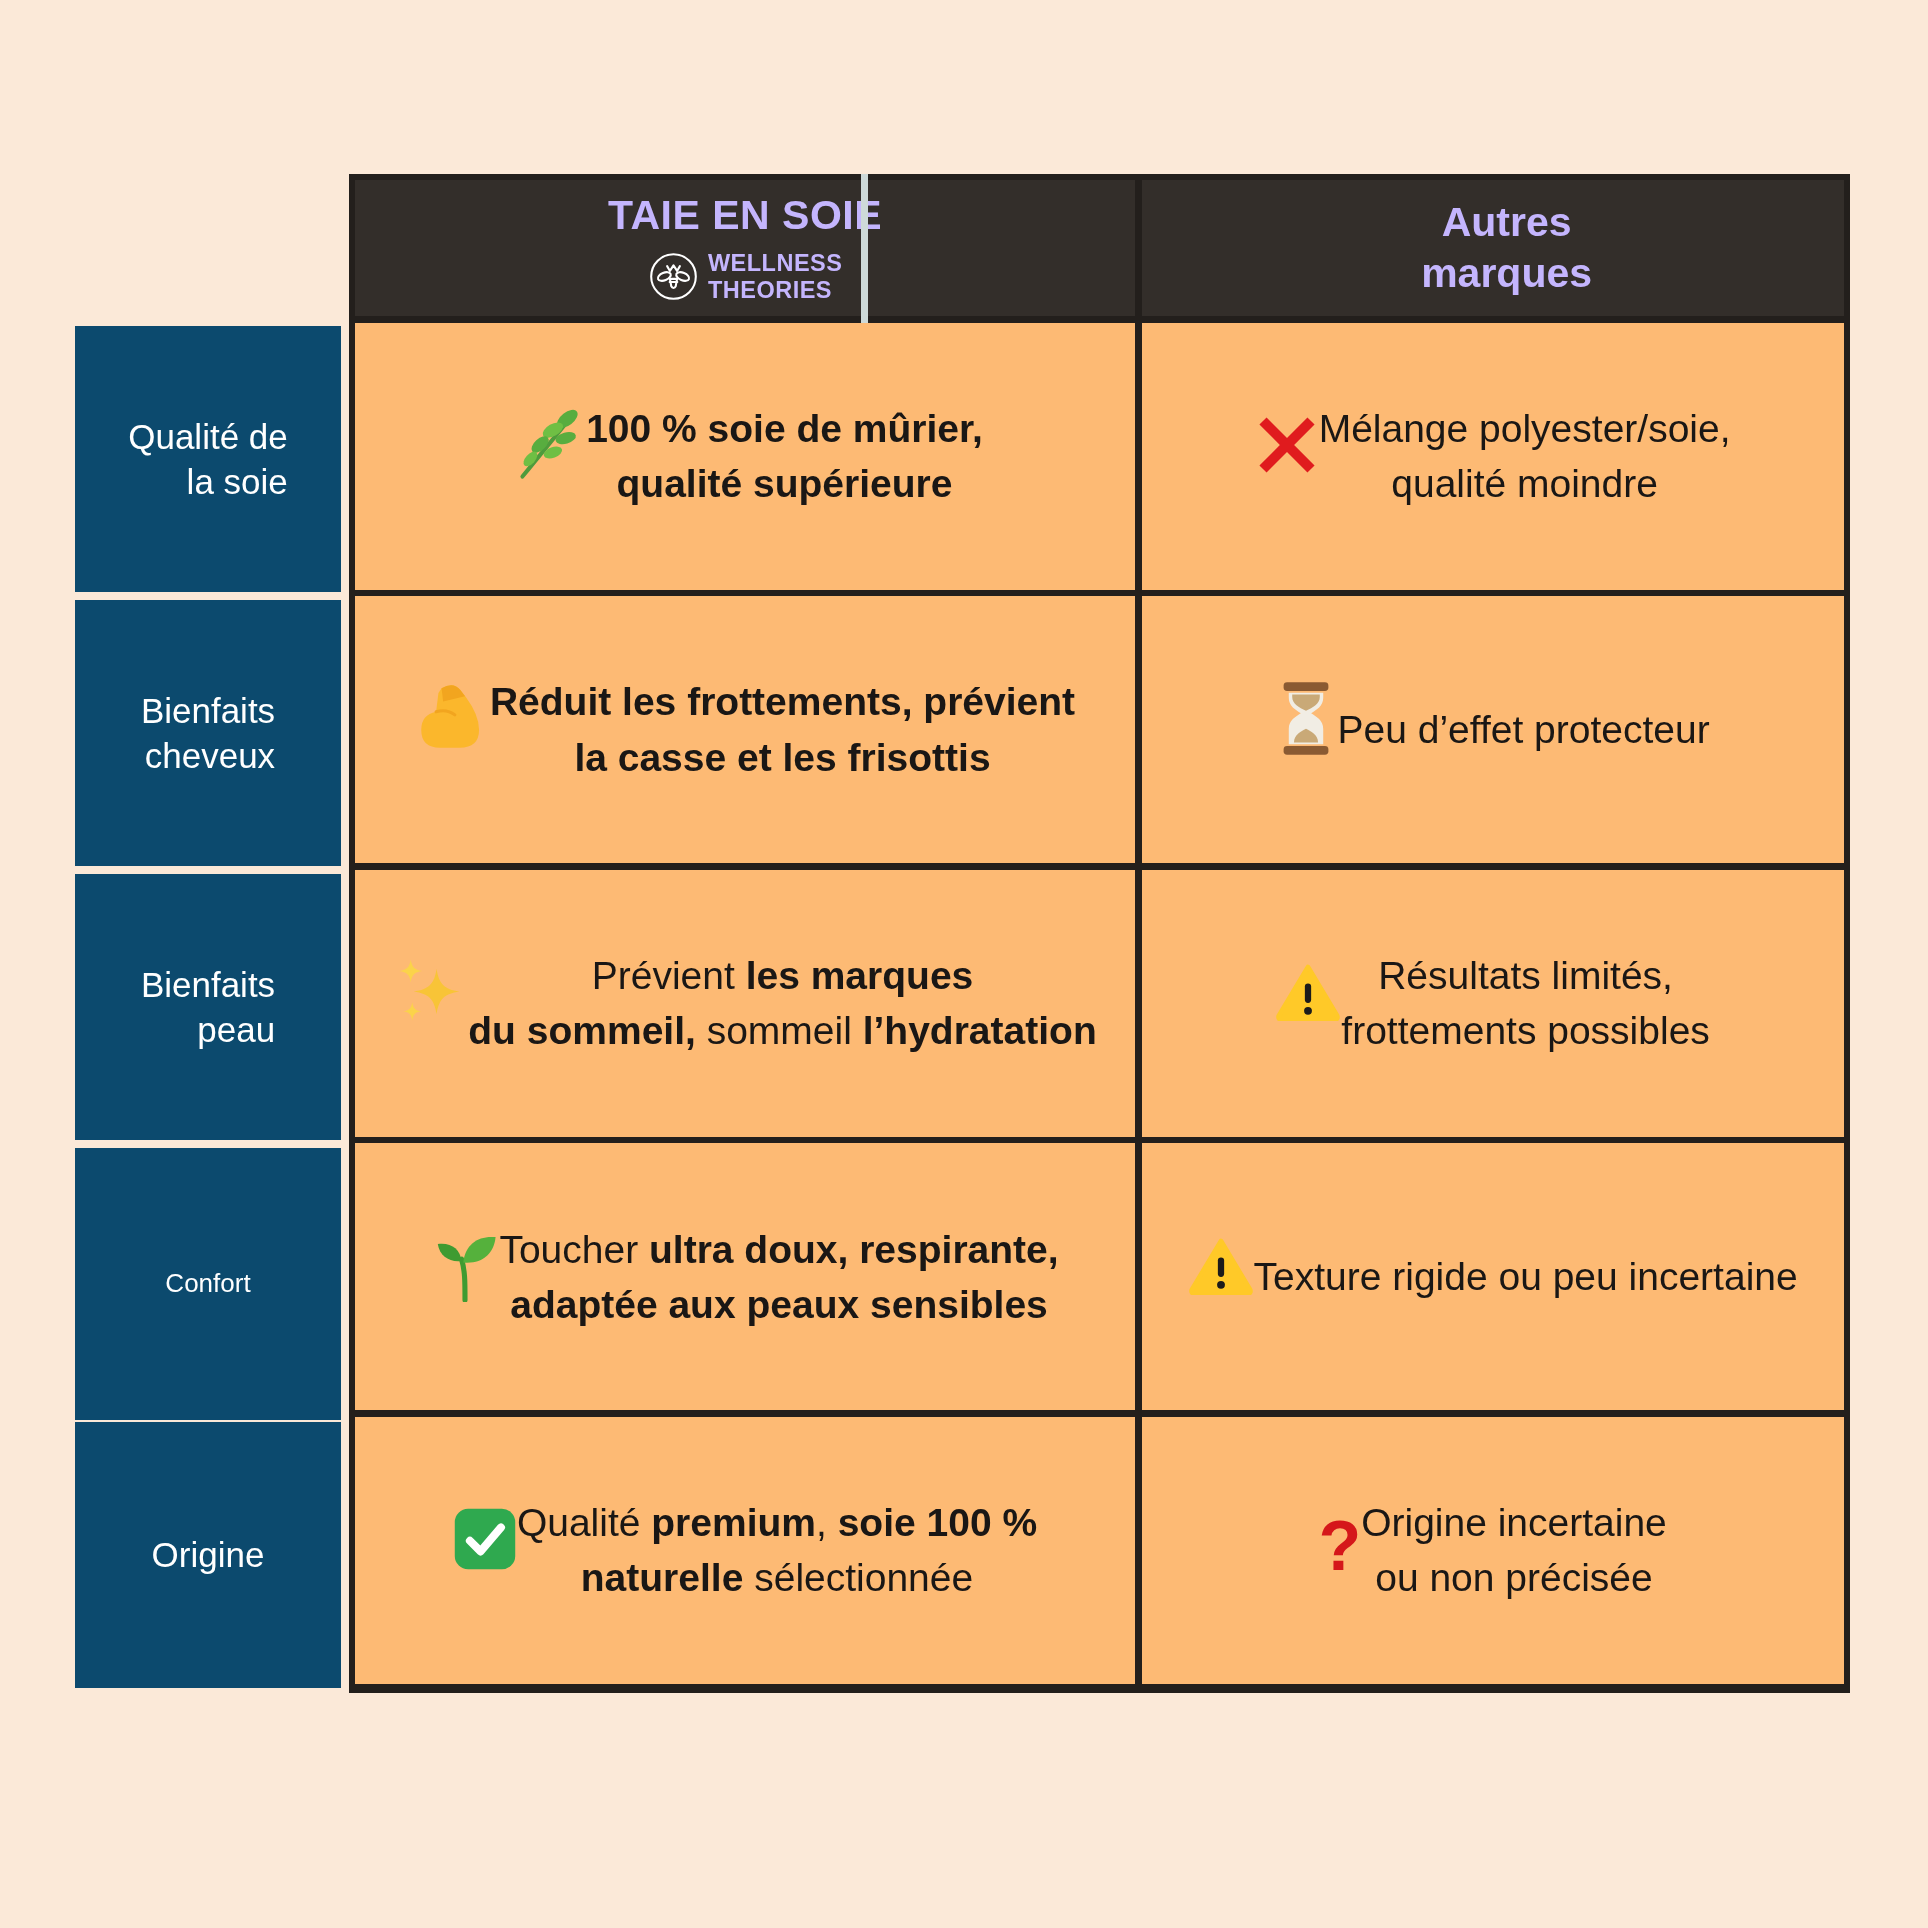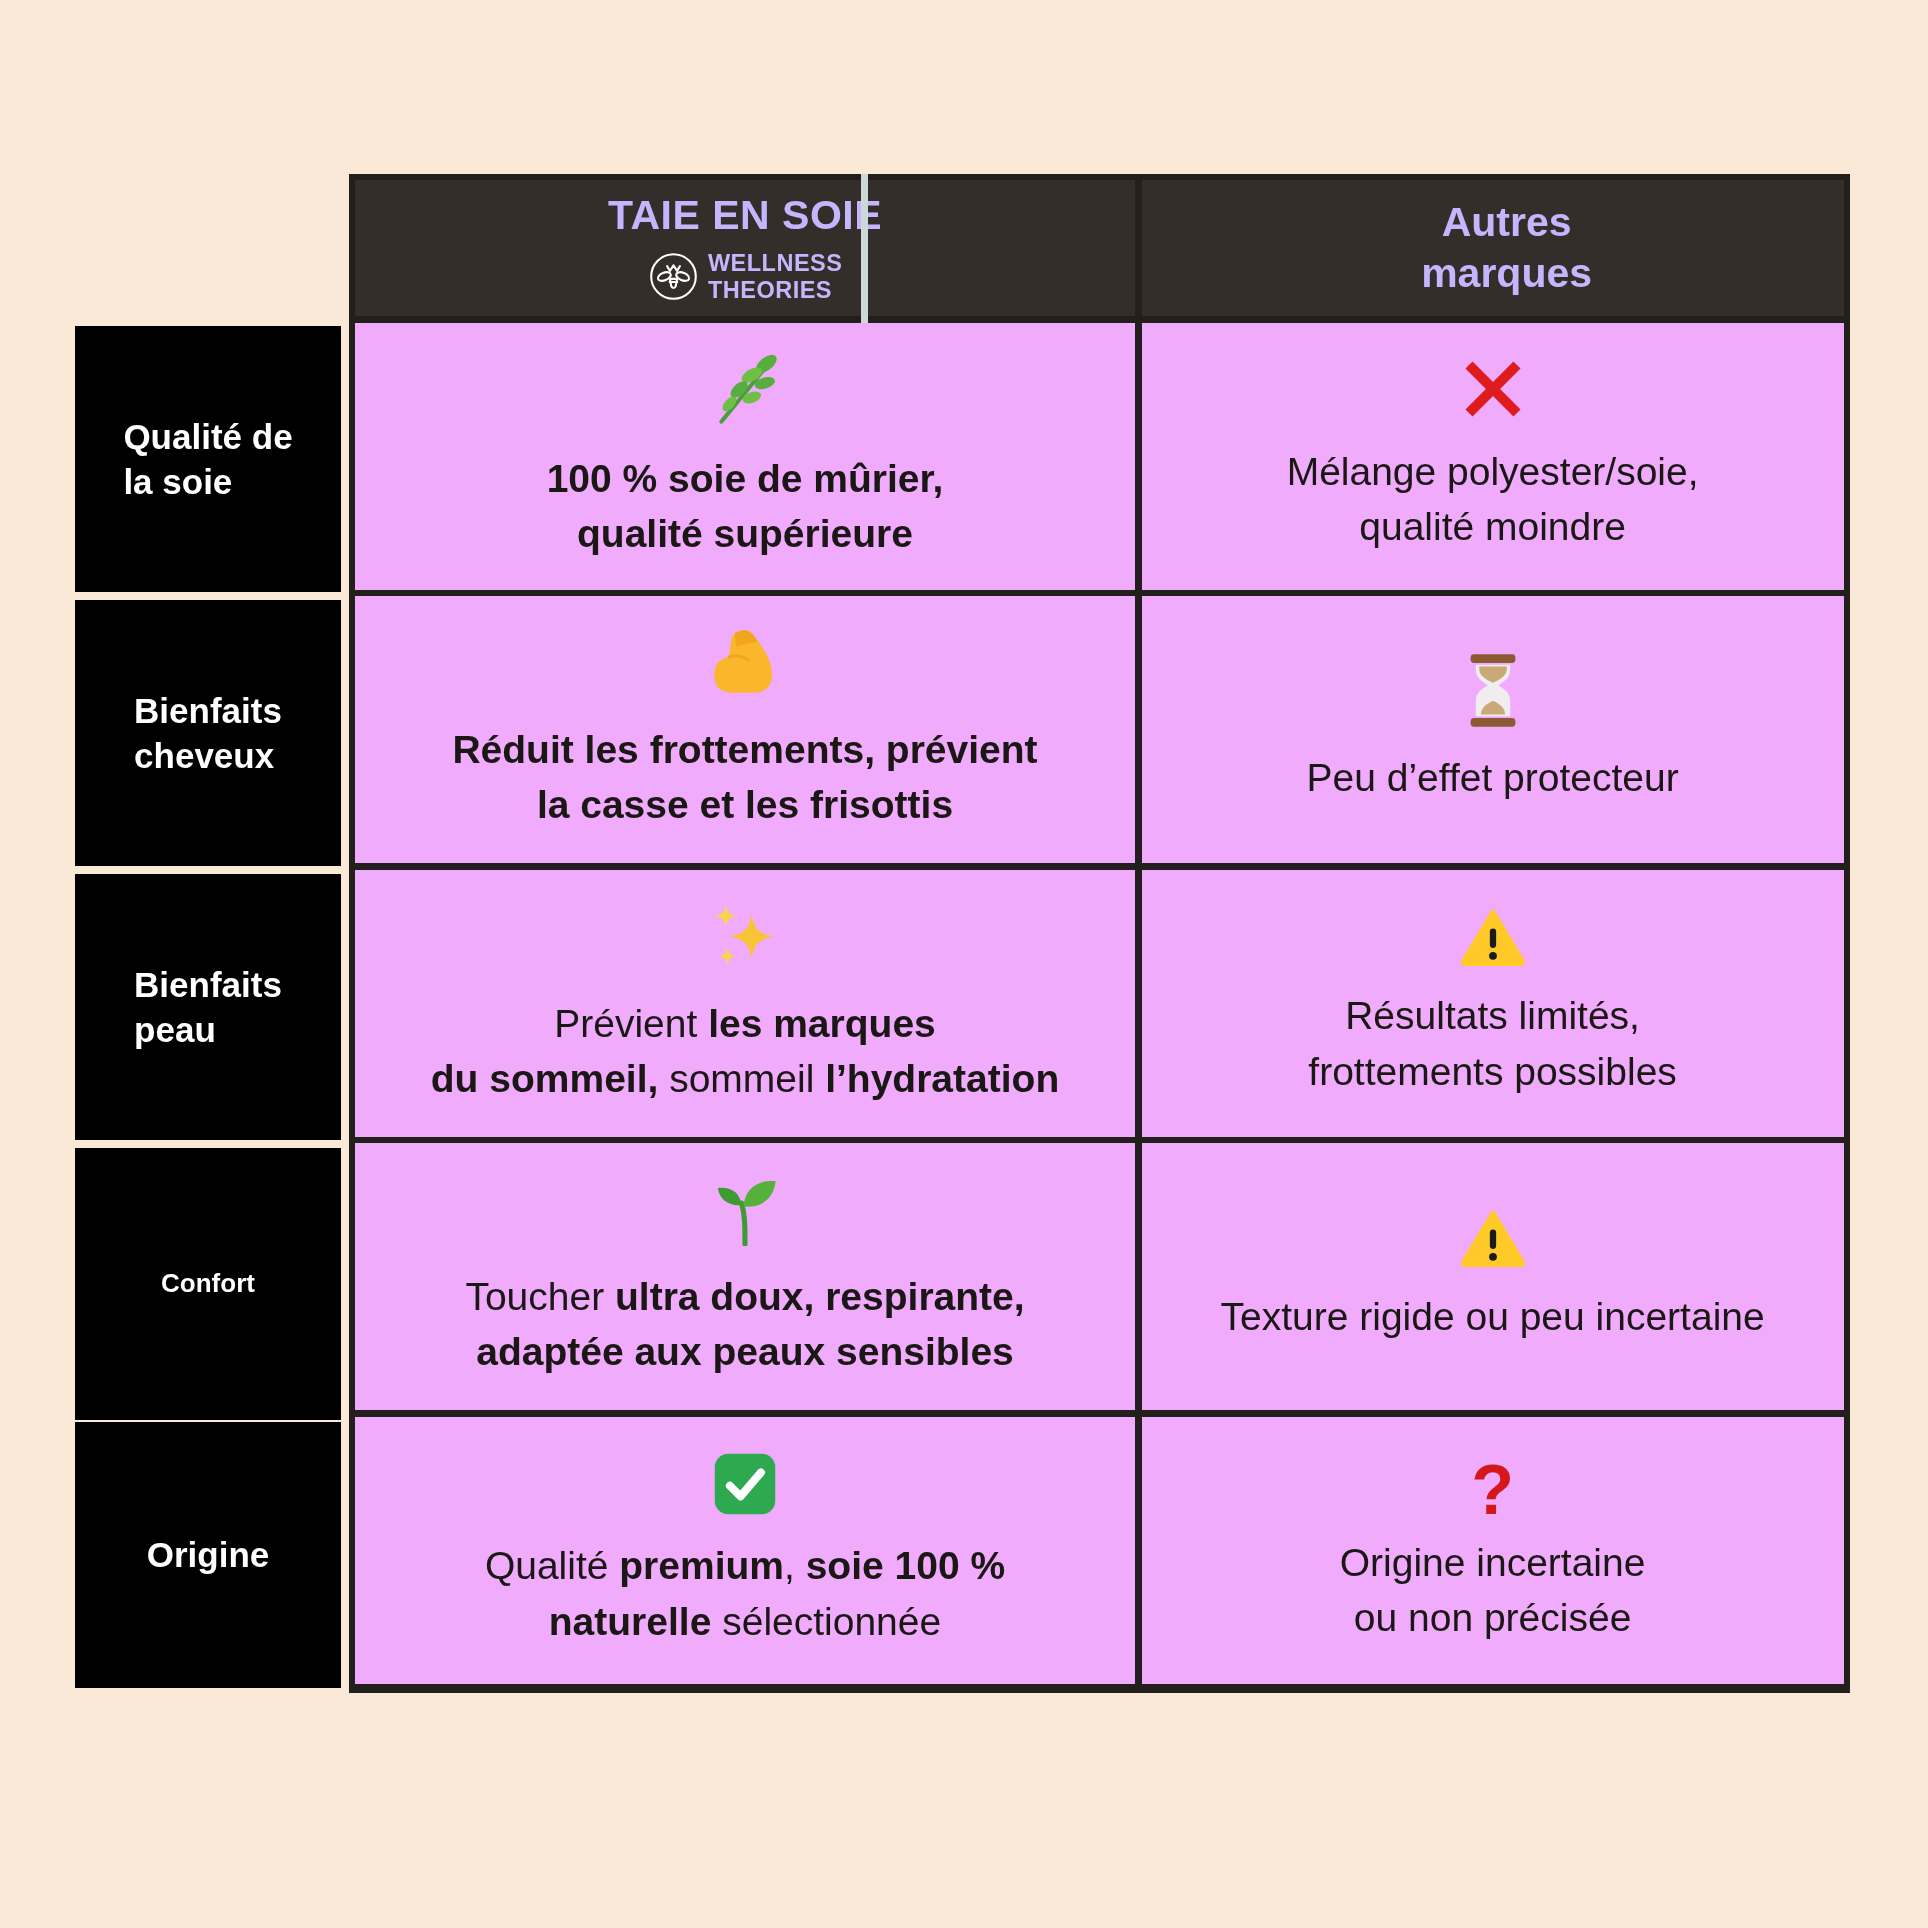--- a/index.html
+++ b/index.html
@@ -17,45 +17,45 @@
     position:absolute;left:274px;top:0;width:1501px;height:1519px;
     box-sizing:border-box;
     display:grid;
     grid-template-columns:780px 702px;
     grid-template-rows:136px 267px 267px 267px 267px 267px;
     gap:6.6px;
     background:#231F1C;
     border:6.6px solid #231F1C;
   }
   .cell{
-    background:#f0abfc;
-    display:flex;flex-direction:column;align-items:center;justify-content:center;
+    background:#fdba74;
+    display:flex;flex-direction:row;align-items:center;justify-content:center;
     text-align:center;
     padding:9.4px 24.5px;box-sizing:border-box;
   }
   .hdr{
     background:#332E2A;color:#c4b5fd;
     display:flex;flex-direction:column;align-items:center;justify-content:center;
     text-align:center;padding:5.6px 9.4px;box-sizing:border-box;
   }
   .hdr-divider{
     position:absolute;left:786px;top:0;width:6.6px;height:149px;
     background:#CDD9D8;z-index:3;
   }
   .brand-title{font-size:41px;font-weight:700;letter-spacing:0.5px;line-height:1.1;}
   .logo-row{display:flex;align-items:center;gap:9.4px;margin-top:12px;}
   .logo-text{font-size:23.5px;font-weight:700;line-height:1.12;text-align:left;letter-spacing:0.5px;white-space:pre-line;}
   .competitor-title{font-size:41px;font-weight:700;line-height:1.25;white-space:pre-line;margin-left:28px;}
 
   
   .rowlabel{
     position:absolute;left:0;width:266px;
-    background:#000000;color:#FFFFFF;
+    background:#0c4a6e;color:#FFFFFF;
     display:flex;align-items:center;justify-content:center;
-    text-align:left;font-weight:700;font-size:35px;line-height:1.3;
+    text-align:right;font-weight:400;font-size:35px;line-height:1.3;
     white-space:pre-line;box-sizing:border-box;padding:7.5px;
   }
   .rowlabel.small{font-size:26px;}
   .lbl1{top:152px;height:266px;}
   .lbl2{top:426px;height:266px;}
   .lbl3{top:700px;height:266px;}
   .lbl4{top:974px;height:272px;}
   .lbl5{top:1248px;height:266px;}
 
   .bodytext{font-size:39px;line-height:1.42;white-space:pre-line;font-weight:400;}

